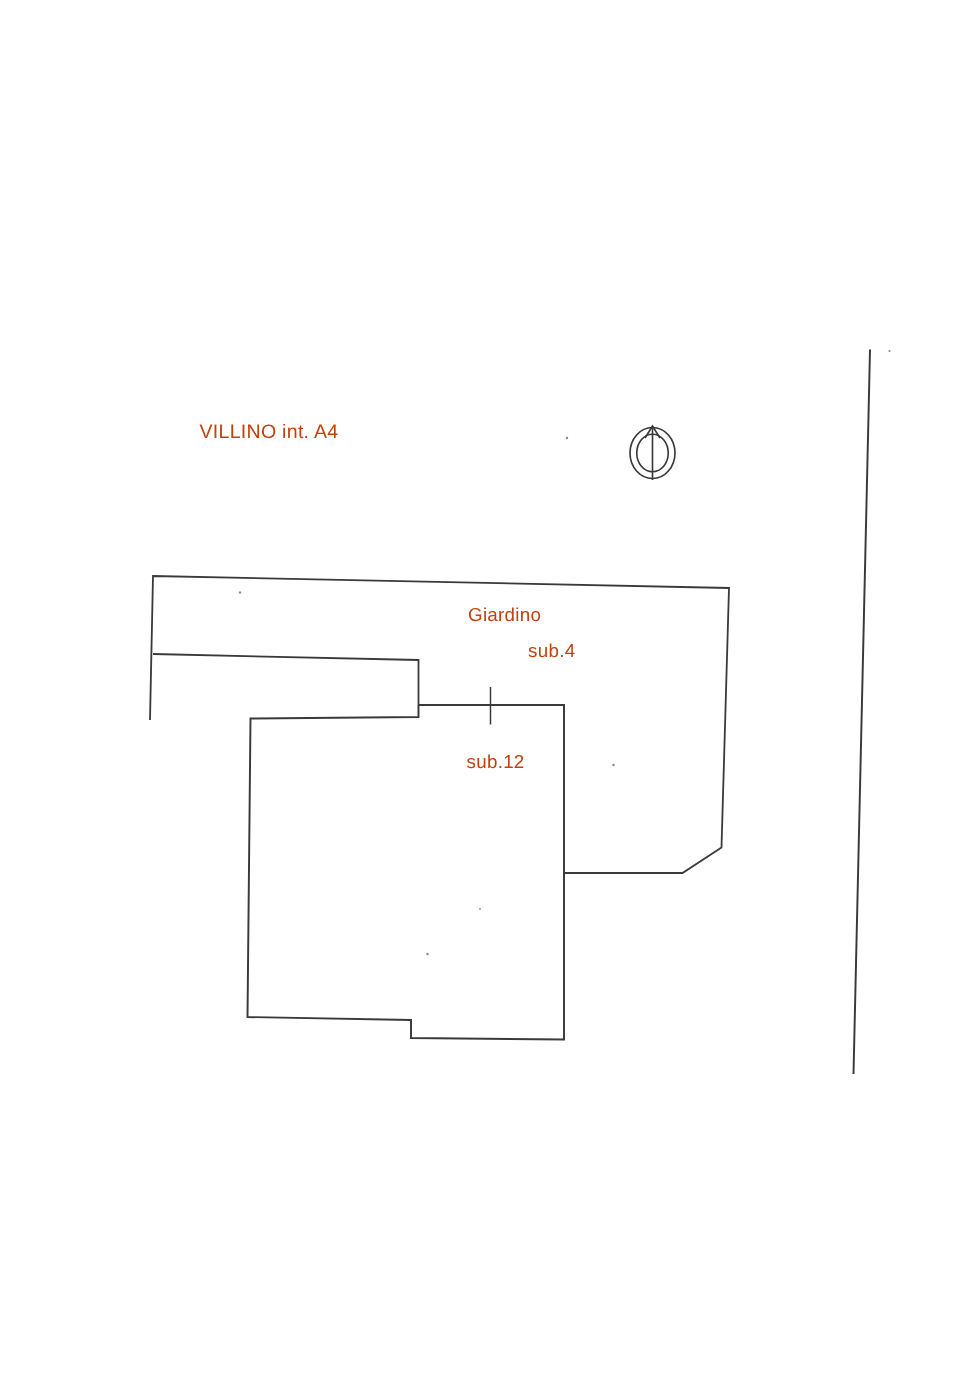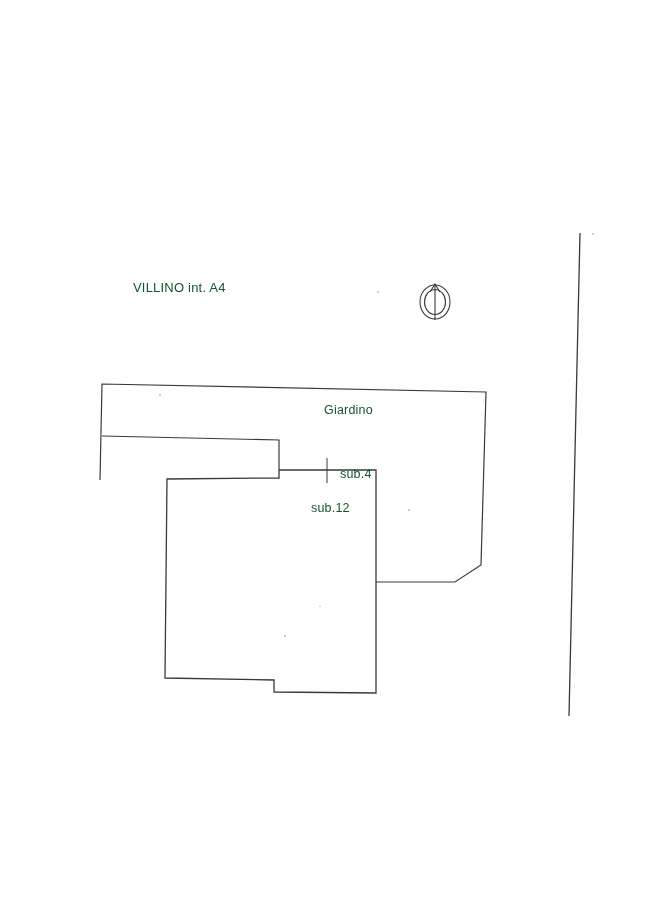--- a/index.html
+++ b/index.html
@@ -19,37 +19,35 @@
       position: absolute;
       left: 0;
       top: 0;
       width: 650px;
       height: 919px;
     }
     .label {
       position: absolute;
       font-size: 12.5px;
       letter-spacing: 0.2px;
-      color: #14532d;
+      color: #c2410c;
       white-space: nowrap;
     }
     .title {
       left: 133px;
       top: 280px;
       font-size: 13px;
     }
     .garden-label {
       left: 312px;
       top: 403px;
-      margin-left: 12px;
     }
     .garden-sub {
-      left: 340px;
+      left: 352px;
       top: 427px;
-      margin-top: 40px;
     }
     .unit-sub {
       left: 311px;
       top: 501px;
     }
   </style>
 </head>
 <body>
 
 <svg class="plan" width="650" height="919" viewBox="0 0 650 919" xmlns="http://www.w3.org/2000/svg">

